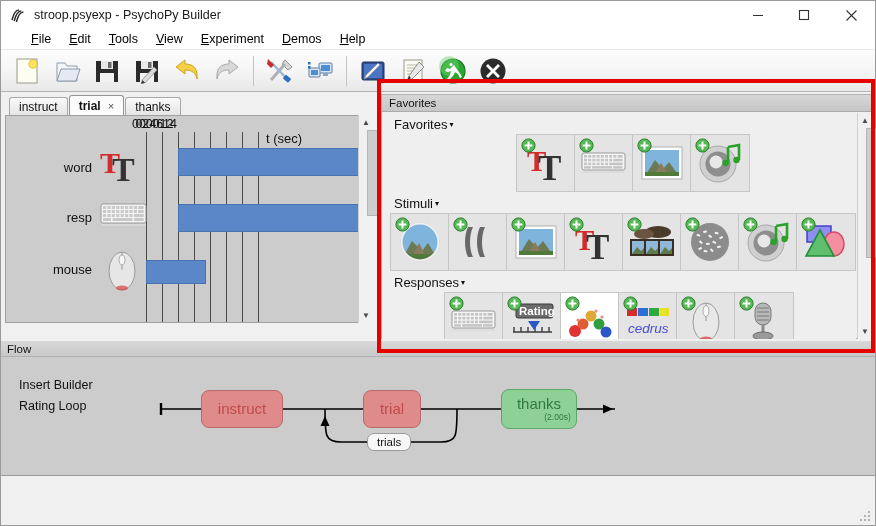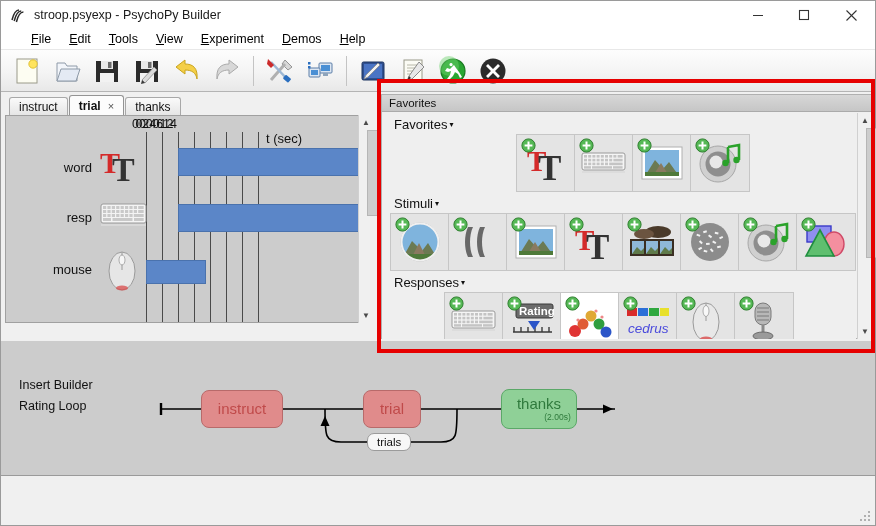--- a/index.html
+++ b/index.html
@@ -885,20 +885,21 @@
           <div class="sb-thumb-v" style="top:0; height:130px;"></div>
         </div>
         <div class="sb-arrow">▼</div>
       </div>
     </div>
 
     <div class="redbox" style="left:376px; top:-13px; width:498px; height:274px;"></div>
   </div>
 
   <div class="flow-pane">
+    <div class="flow-header">Flow</div>
 
     <div class="flow-canvas">
 
       <div class="insert-btn" style="left:18px; top:20px;">Insert Builder</div>
       <div class="insert-btn" style="left:18px; top:41px;">Rating Loop</div>
 
       <svg style="position:absolute; left:0; top:0;" width="874" height="117">
 
         <line x1="160" y1="51" x2="614" y2="51" stroke="#000" stroke-width="1.6"></line>
 

